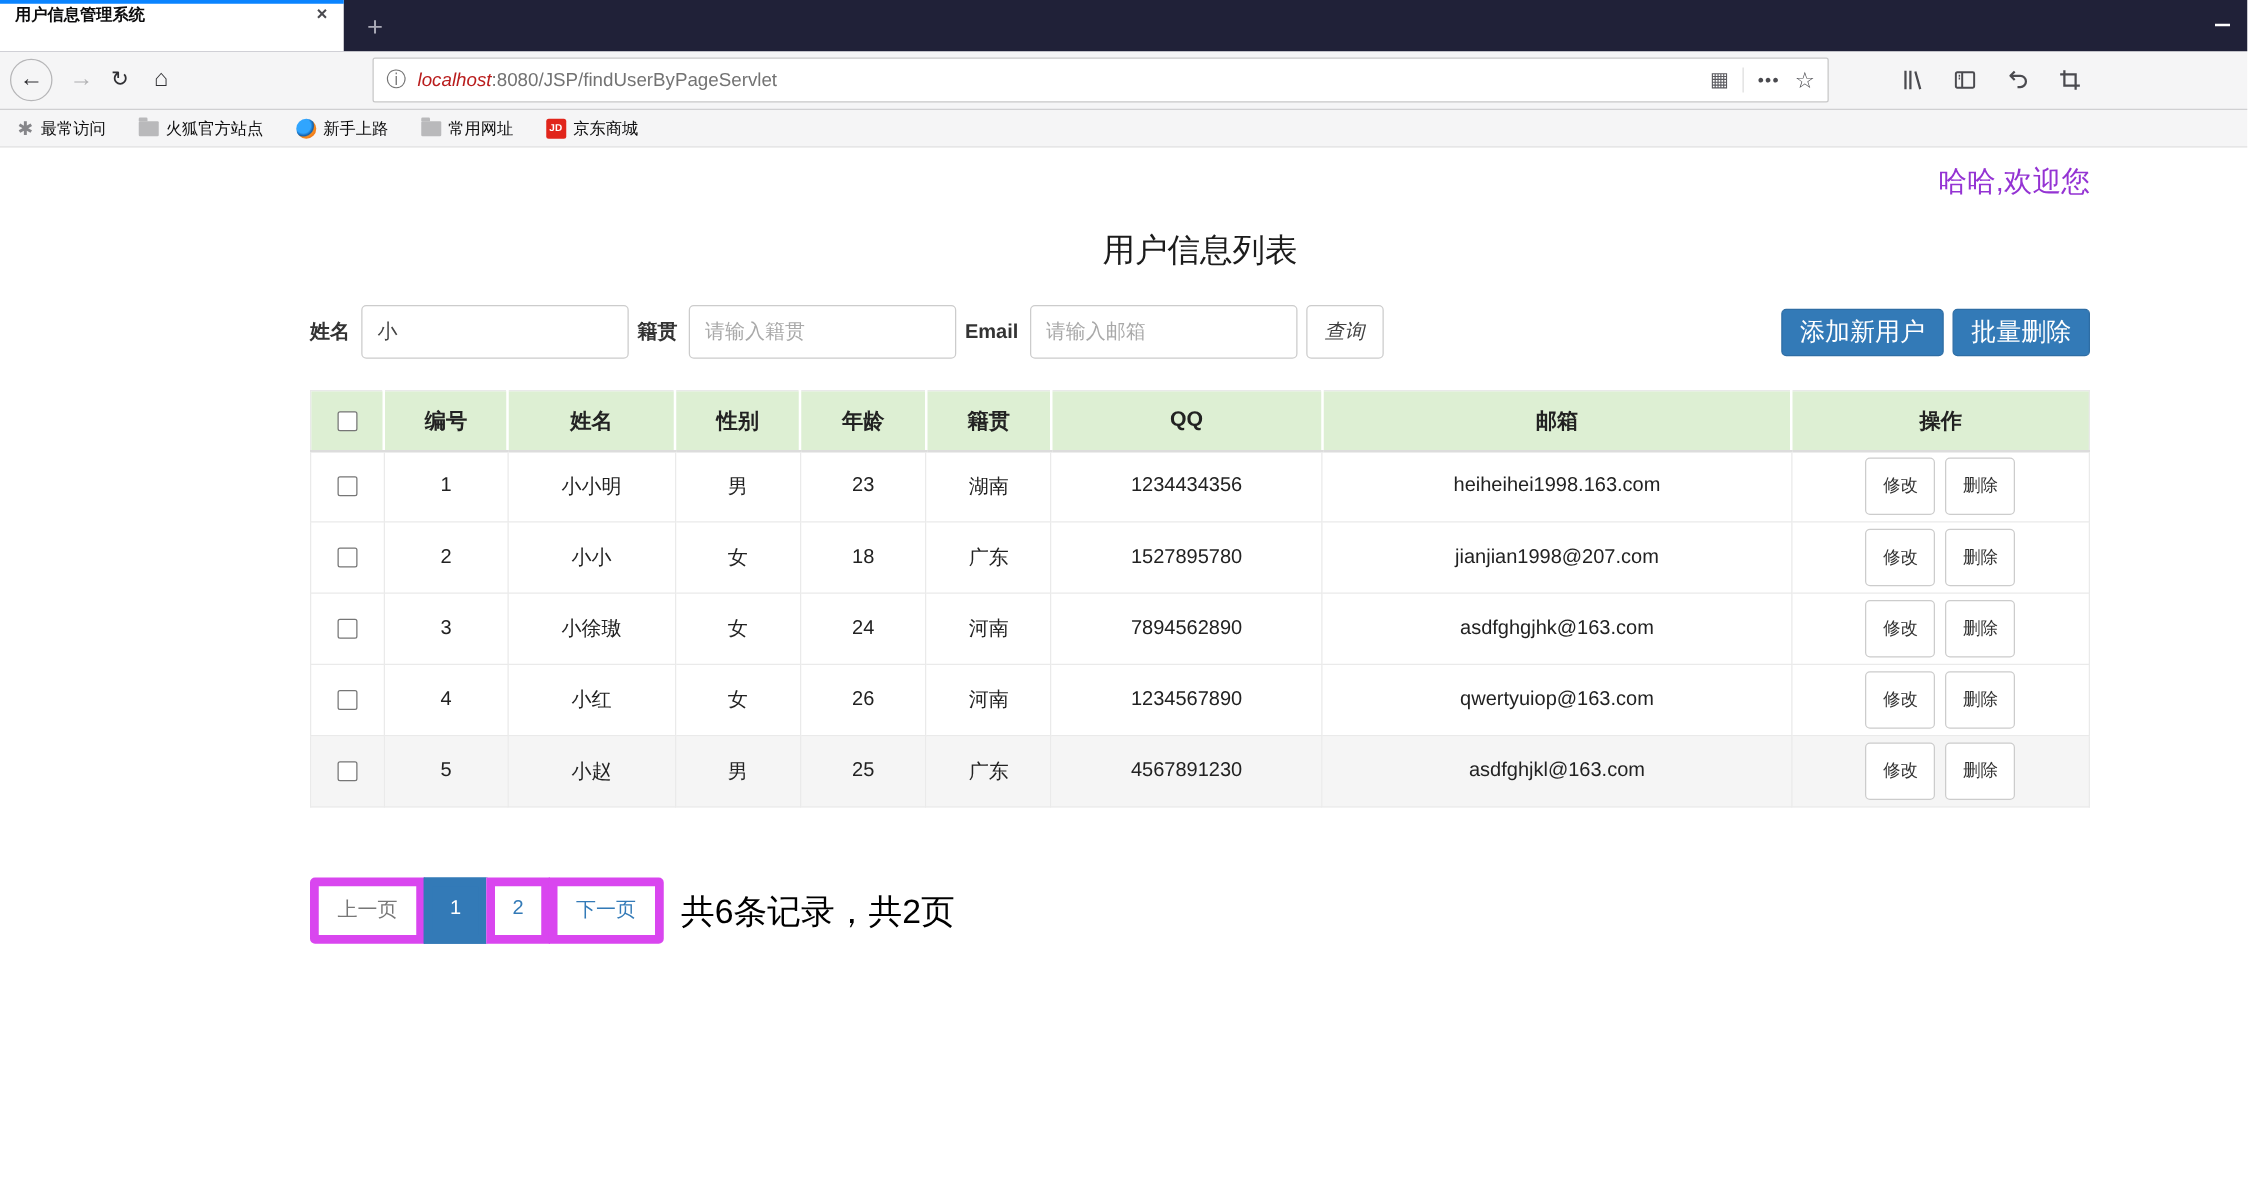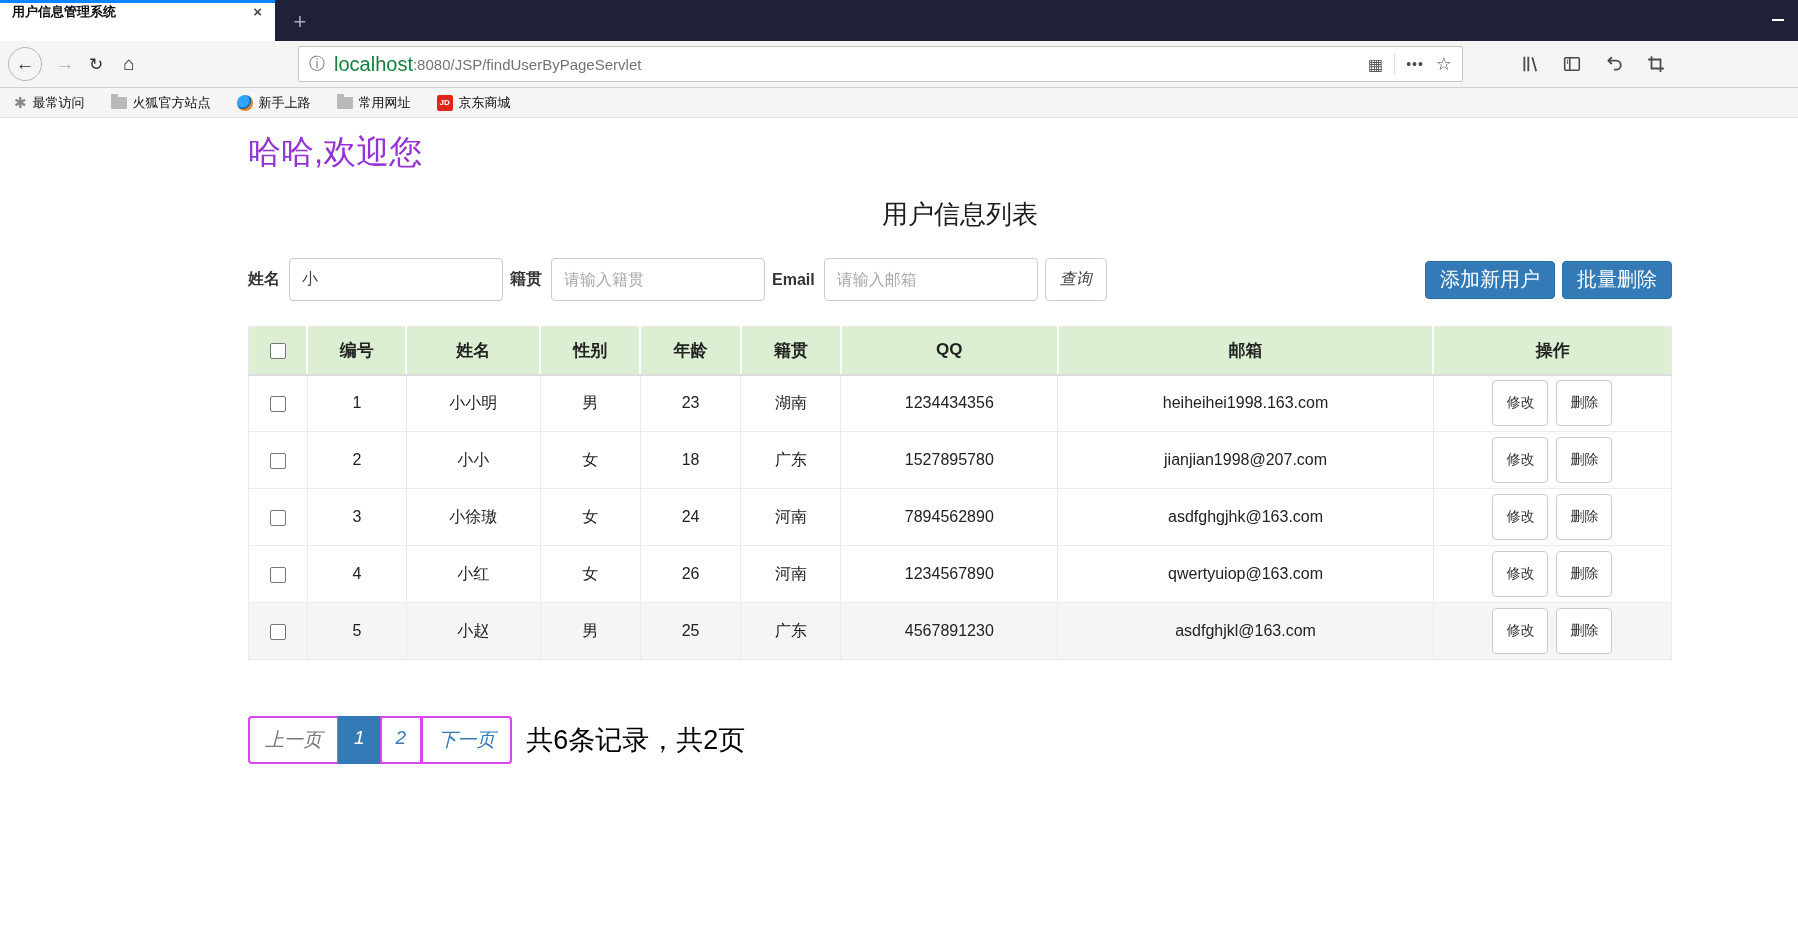--- a/index.html
+++ b/index.html
@@ -25,21 +25,21 @@
        display:flex; align-items:center; padding-left:8px;}
   .nav-btn{display:flex; align-items:center; justify-content:center; color:#2f2f33;}
   .back-circle{width:34px; height:34px; border:1px solid #b6b6b8; border-radius:50%;
        font-size:19px; background:var(--chrome-bg); margin-right:8px;}
   .fwd{font-size:19px; color:#b1b1b3; width:30px;}
   .reload{font-size:17px; width:32px;}
   .home{font-size:19px; width:34px;}
   .urlbar{margin-left:152px; width:1165px; height:36px; background:#fff; border:1px solid #c7c7c8;
        border-radius:2px; display:flex; align-items:center; padding:0 10px;}
   .info-ic{color:#737373; font-size:16px; margin-right:9px;}
-  .url-host{font-size:20px; color:#15803d;}
+  .url-host{font-size:15px; color:#b91c1c;font-style:italic;}
   .url-path{font-size:15px; color:#737373;}
   .urlbar .spacer{flex:1;}
   .qr-ic{color:#5a5a5f; font-size:16px;}
   .url-sep{width:1px; height:20px; background:#ddd; margin:0 11px;}
   .dots-ic{color:#4a4a4f; font-size:14px; letter-spacing:1px; margin-right:12px;}
   .star-ic{color:#4a4a4f; font-size:18px;}
   .tb-icons{display:flex; align-items:center; gap:24px; margin-left:58px;}
   .tb-icons svg{display:block;}
 
   .bookmarks{height:30px; background:var(--chrome-bg); border-bottom:1px solid #e1e1e2;
@@ -50,21 +50,21 @@
        background:#b9b9bb; border-radius:1px 1px 0 0;}
   .ff-ball{width:16px; height:16px; border-radius:50%;
        background:radial-gradient(circle at 35% 35%, #30a5fe 0 40%, #1460aa 55%, #f78b1e 62%, #e0570f 100%);}
   .jd-badge{width:16px; height:16px; background:#e1251b; color:#fff; font-weight:bold; font-size:8px;
        display:flex; align-items:center; justify-content:center; border-radius:2px;}
   .gear{color:#86868a; font-size:15px;}
 
   
   .viewport{width:1920px;}
   .content{width:1424px; margin:0 auto;}
-  .welcome{margin-top:12px; text-align:left; font-size:33px; color:var(--purple); font-weight:400;}
+  .welcome{margin-top:12px; text-align:right; font-size:23px; color:var(--purple); font-weight:400;}
   .list-title{margin-top:22px; text-align:center; font-size:26px; color:#1c1c1c; font-weight:400;}
 
   .filter-row{margin-top:26px; display:flex; align-items:center;}
   .flabel{font-size:16px; font-weight:bold; color:#333; margin-right:9px;}
   .ftext{width:214px; height:43px; border:1px solid #ccc; border-radius:4px; padding:0 12px;
        font-size:16px; color:#444; font-family:inherit; margin-right:7px;}
   .ftext::placeholder{color:#a9a9a9;}
   .btn-default{height:43px; padding:0 14px; background:#fff; border:1px solid #ccc; border-radius:4px;
        font-size:16px; color:#404040; font-family:inherit; cursor:pointer;font-style:italic;}
   .filter-row .grow{flex:1;}
@@ -79,22 +79,22 @@
   table.users td{height:57px; border:1px solid #eaeaea; border-top:1px solid #ddd; text-align:center;
        font-size:16px; color:#222;}
   table.users tr.last td{background:#f5f5f5;}
   .cb{display:inline-block; width:16px; height:16px; border:1px solid #767676; border-radius:2px;
        background:#fff; vertical-align:middle;}
   .mini{padding:13px 13px; background:#fff; border:1px solid #ccc; border-radius:4px; font-size:14px;
        color:#333; font-family:inherit; margin:0 4px; cursor:pointer;}
 
   .pager-row{margin-top:56px; display:flex; align-items:center;}
   .pager{display:flex;}
-  .pg{display:block; padding:9px 15px; font-size:19px; border:2px solid #d946ef; background:#fff;
-       color:var(--accent); text-decoration:none; margin-left:-1px;font-style:italic;}
+  .pg{display:block; padding:9px 15px; font-size:16px; border:7px solid #d946ef; background:#fff;
+       color:var(--accent); text-decoration:none; margin-left:-1px;}
   .pg.first{border-radius:4px 0 0 4px; margin-left:0;}
   .pg.last{border-radius:0 4px 4px 0;}
   .pg.disabled{color:#777;}
   .pg.active{background:var(--accent); border-color:var(--accent); color:#fff;}
   .pg.num{padding:9px 14px;}
   .summary{font-size:27px; color:#000; margin-left:14px;}
 </style>
 </head>
 <body>
 

